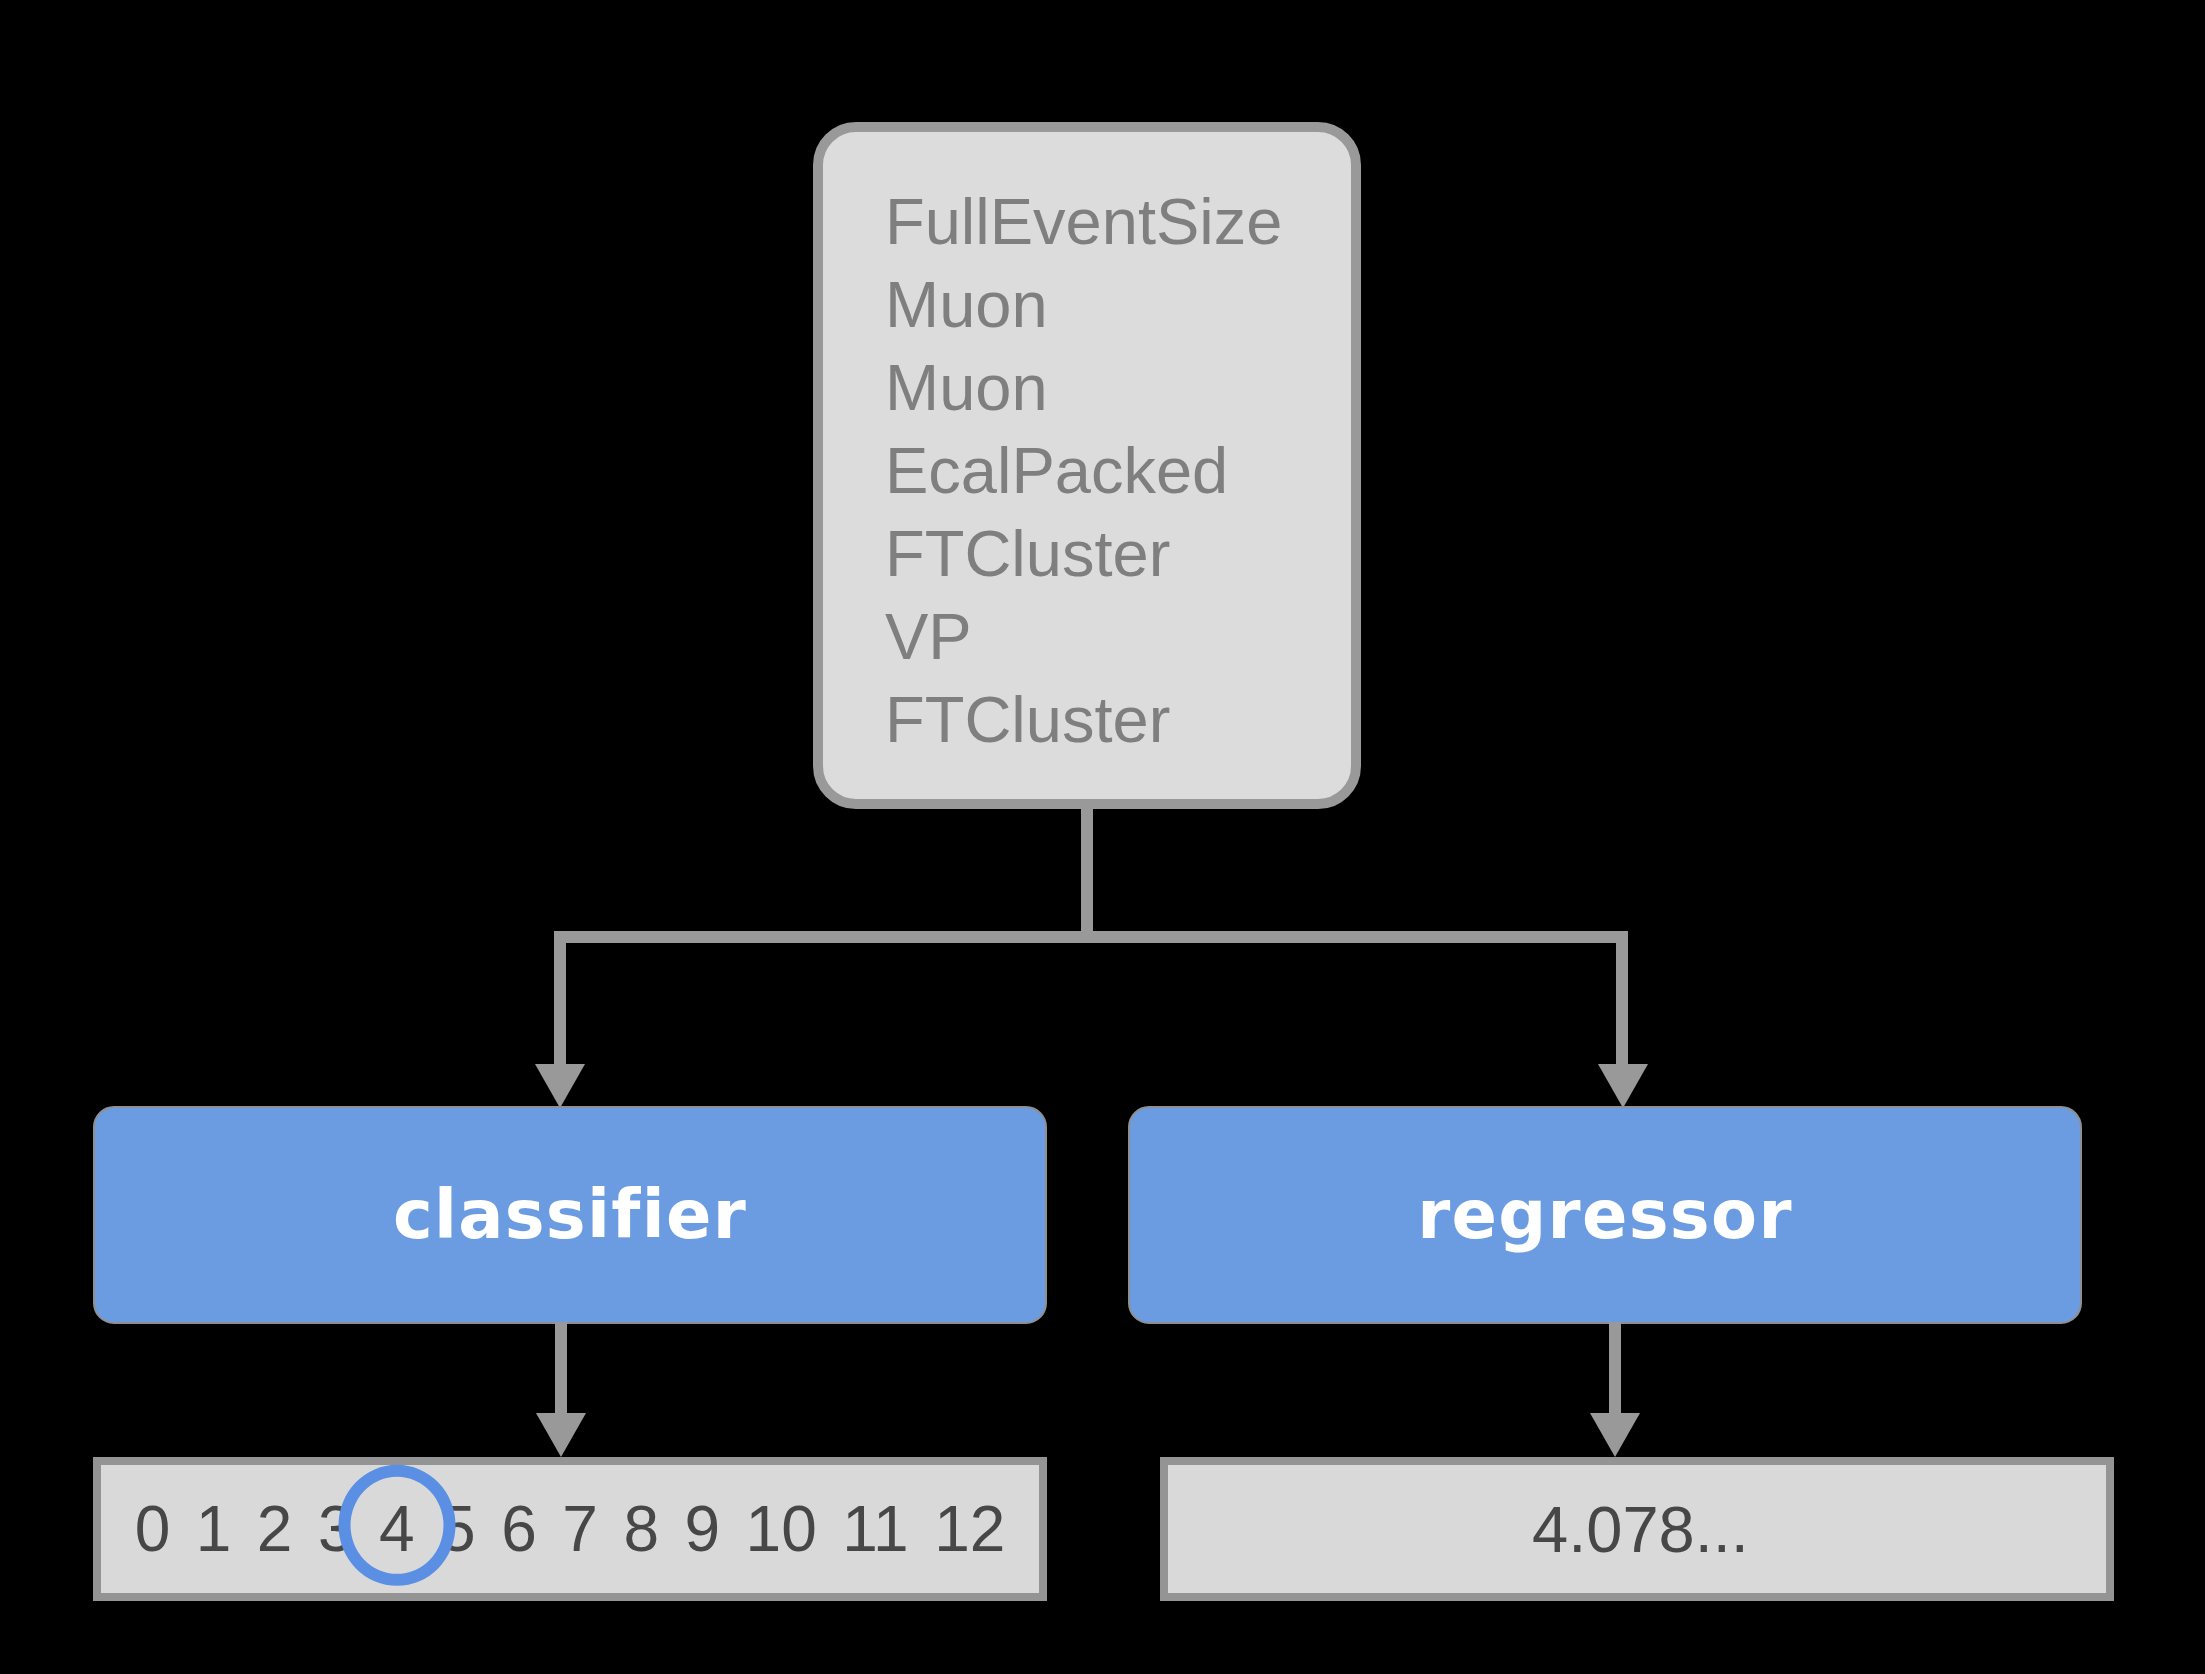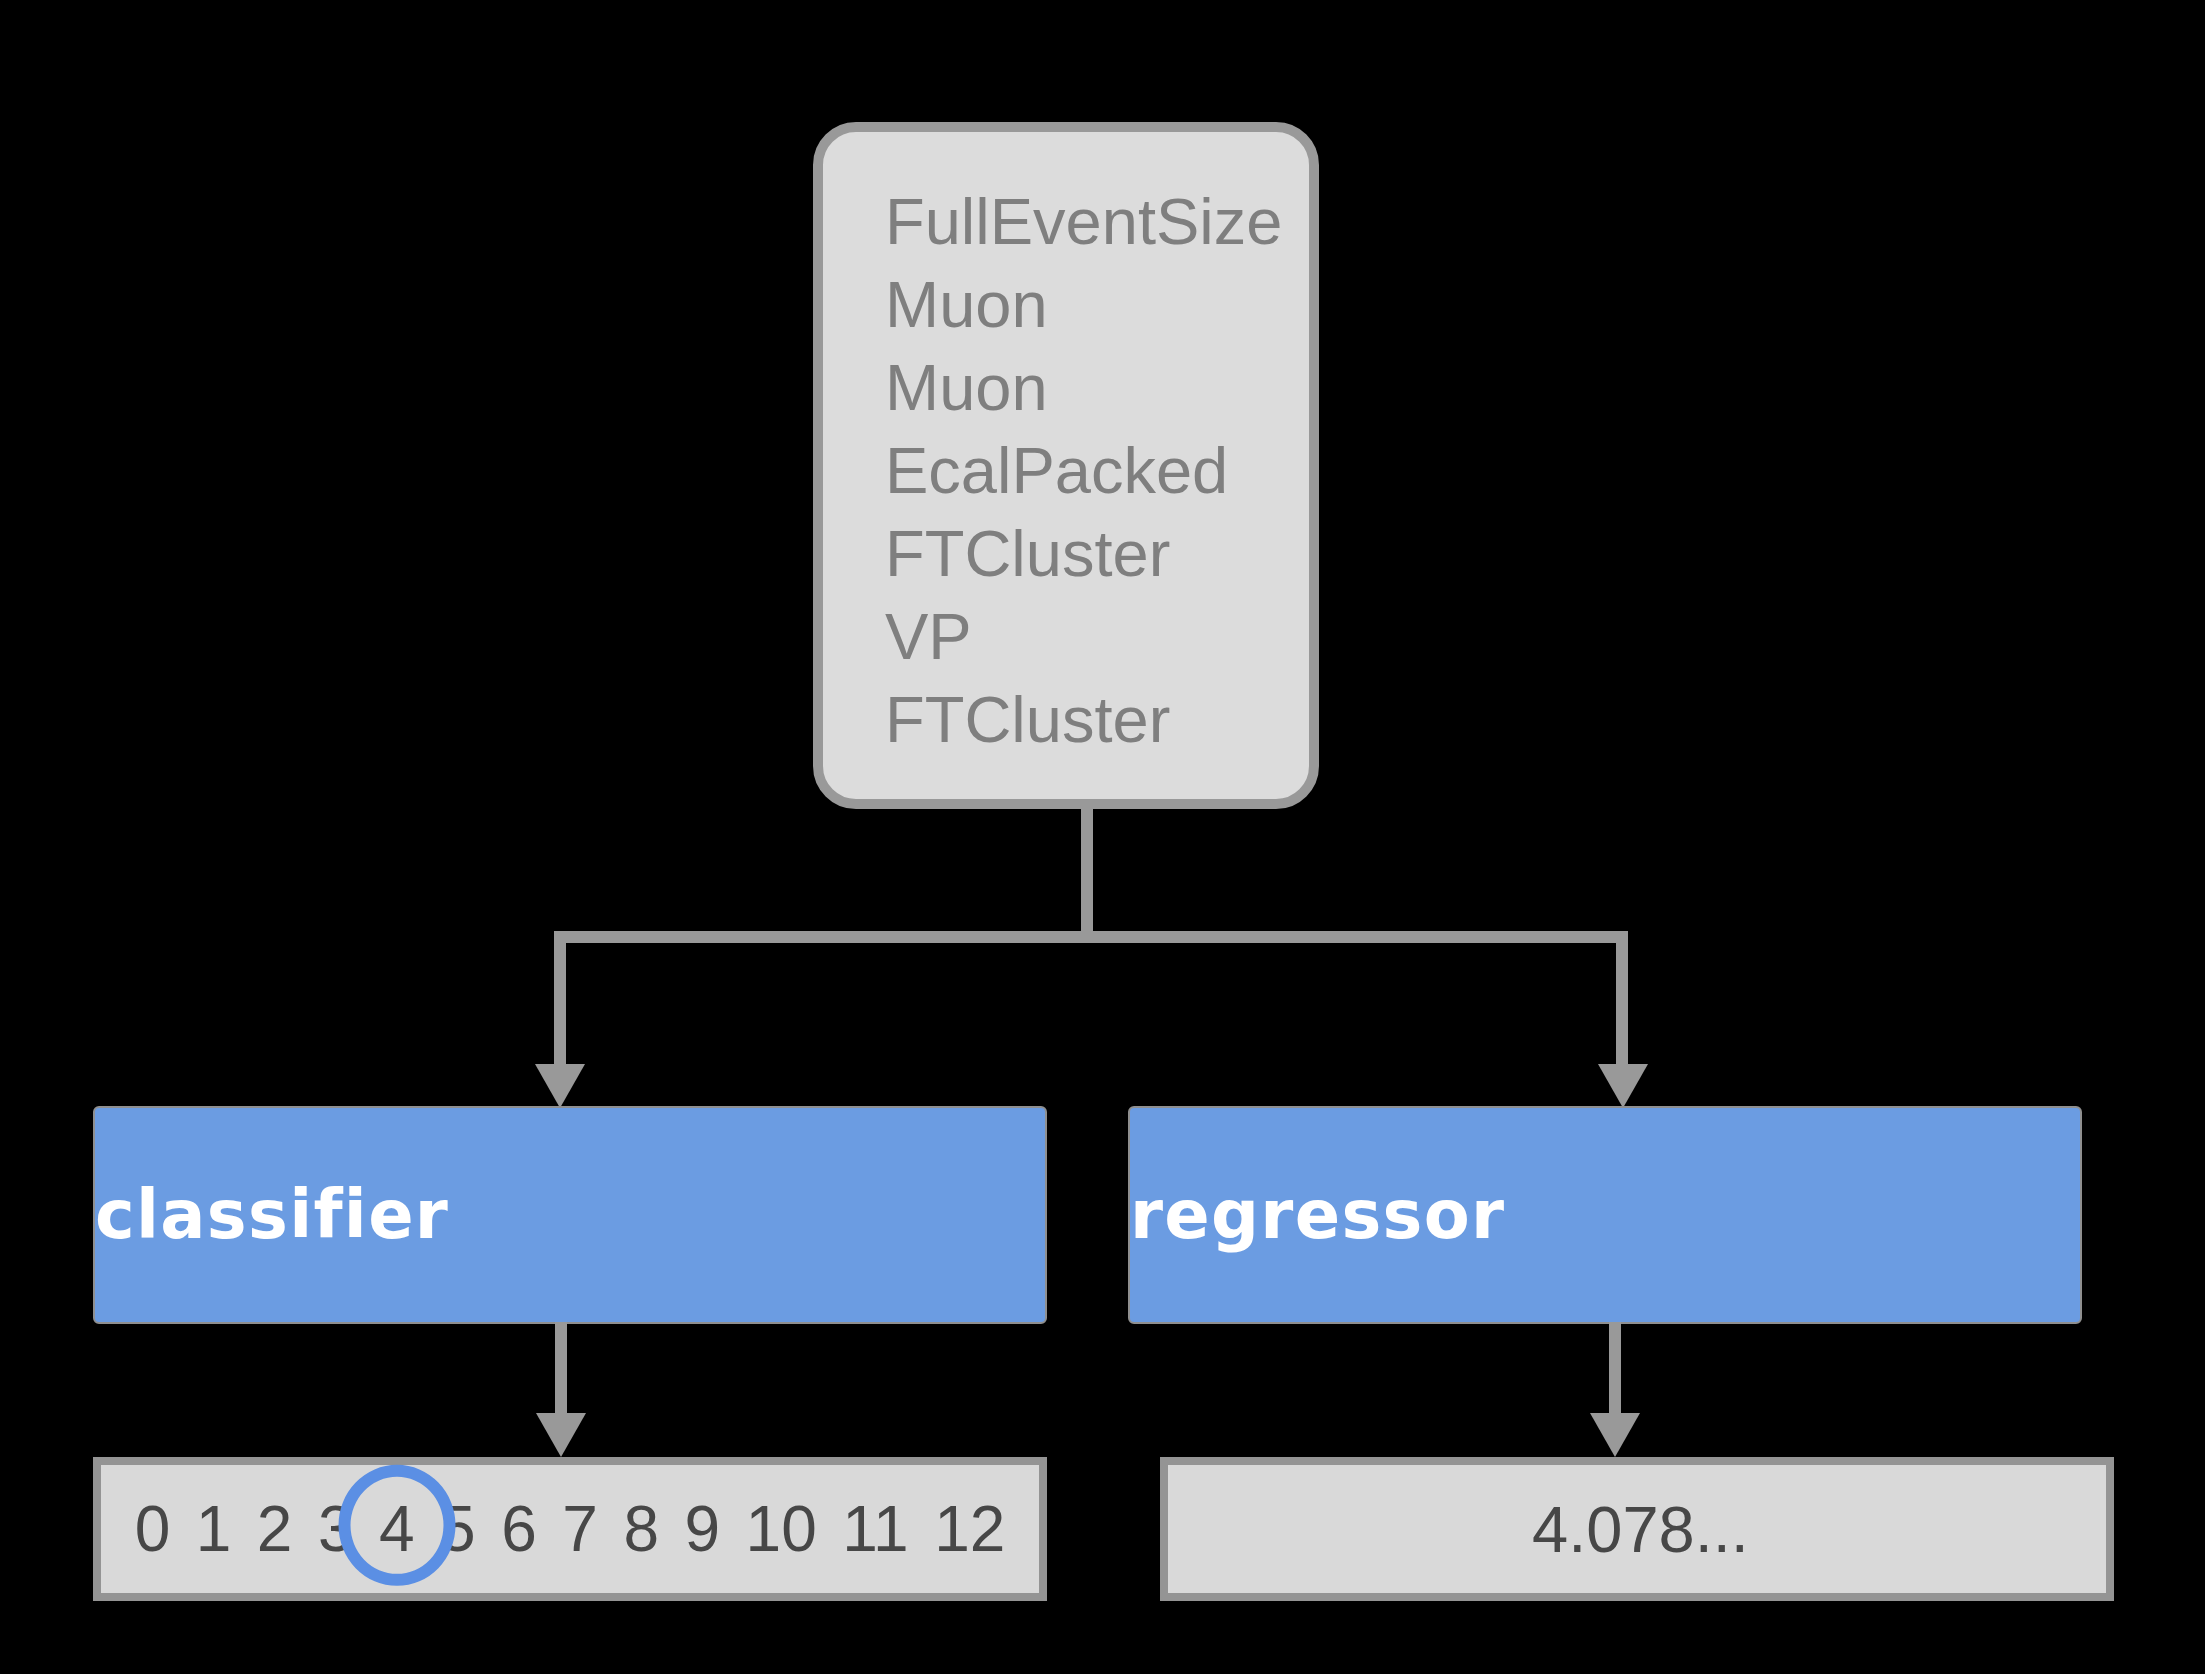--- a/index.html
+++ b/index.html
@@ -16,21 +16,21 @@
     left: 0; top: 0;
     width: 2205px;
     height: 1675px;
     background: var(--background, #000);
   }
 
   
   .input-box {
     position: absolute;
     left: 813px; top: 122px;
-    width: 506px; height: 687px;
+    width: 548px; height: 687px;
     box-sizing: border-box;
     background: var(--box_fill);
     border: 10.7px solid var(--box_border);
     border-radius: 43px;
     padding: 48px 0 0 62px;
   }
   .input-line {
     font-size: 65px;
     line-height: 83px;
     color: var(--muted_text);
@@ -51,23 +51,24 @@
   }
 
   
   .model-box {
     position: absolute;
     top: 1106px;
     width: 954px; height: 218px;
     box-sizing: border-box;
     background: var(--accent_blue);
     border: 2px solid var(--blue_box_border);
-    border-radius: 6px;
+    border-radius: 21px;
     display: flex;
     align-items: center;
+    justify-content: center;
   }
   .model-box.left  { left: 93px; }
   .model-box.right { left: 1128px; }
   .model-label {
     font-family: "DejaVu Sans", "Liberation Sans", sans-serif;
     font-size: 67px;
     font-weight: bold;
     color: var(--white);
     letter-spacing: 1.3px;
   }

